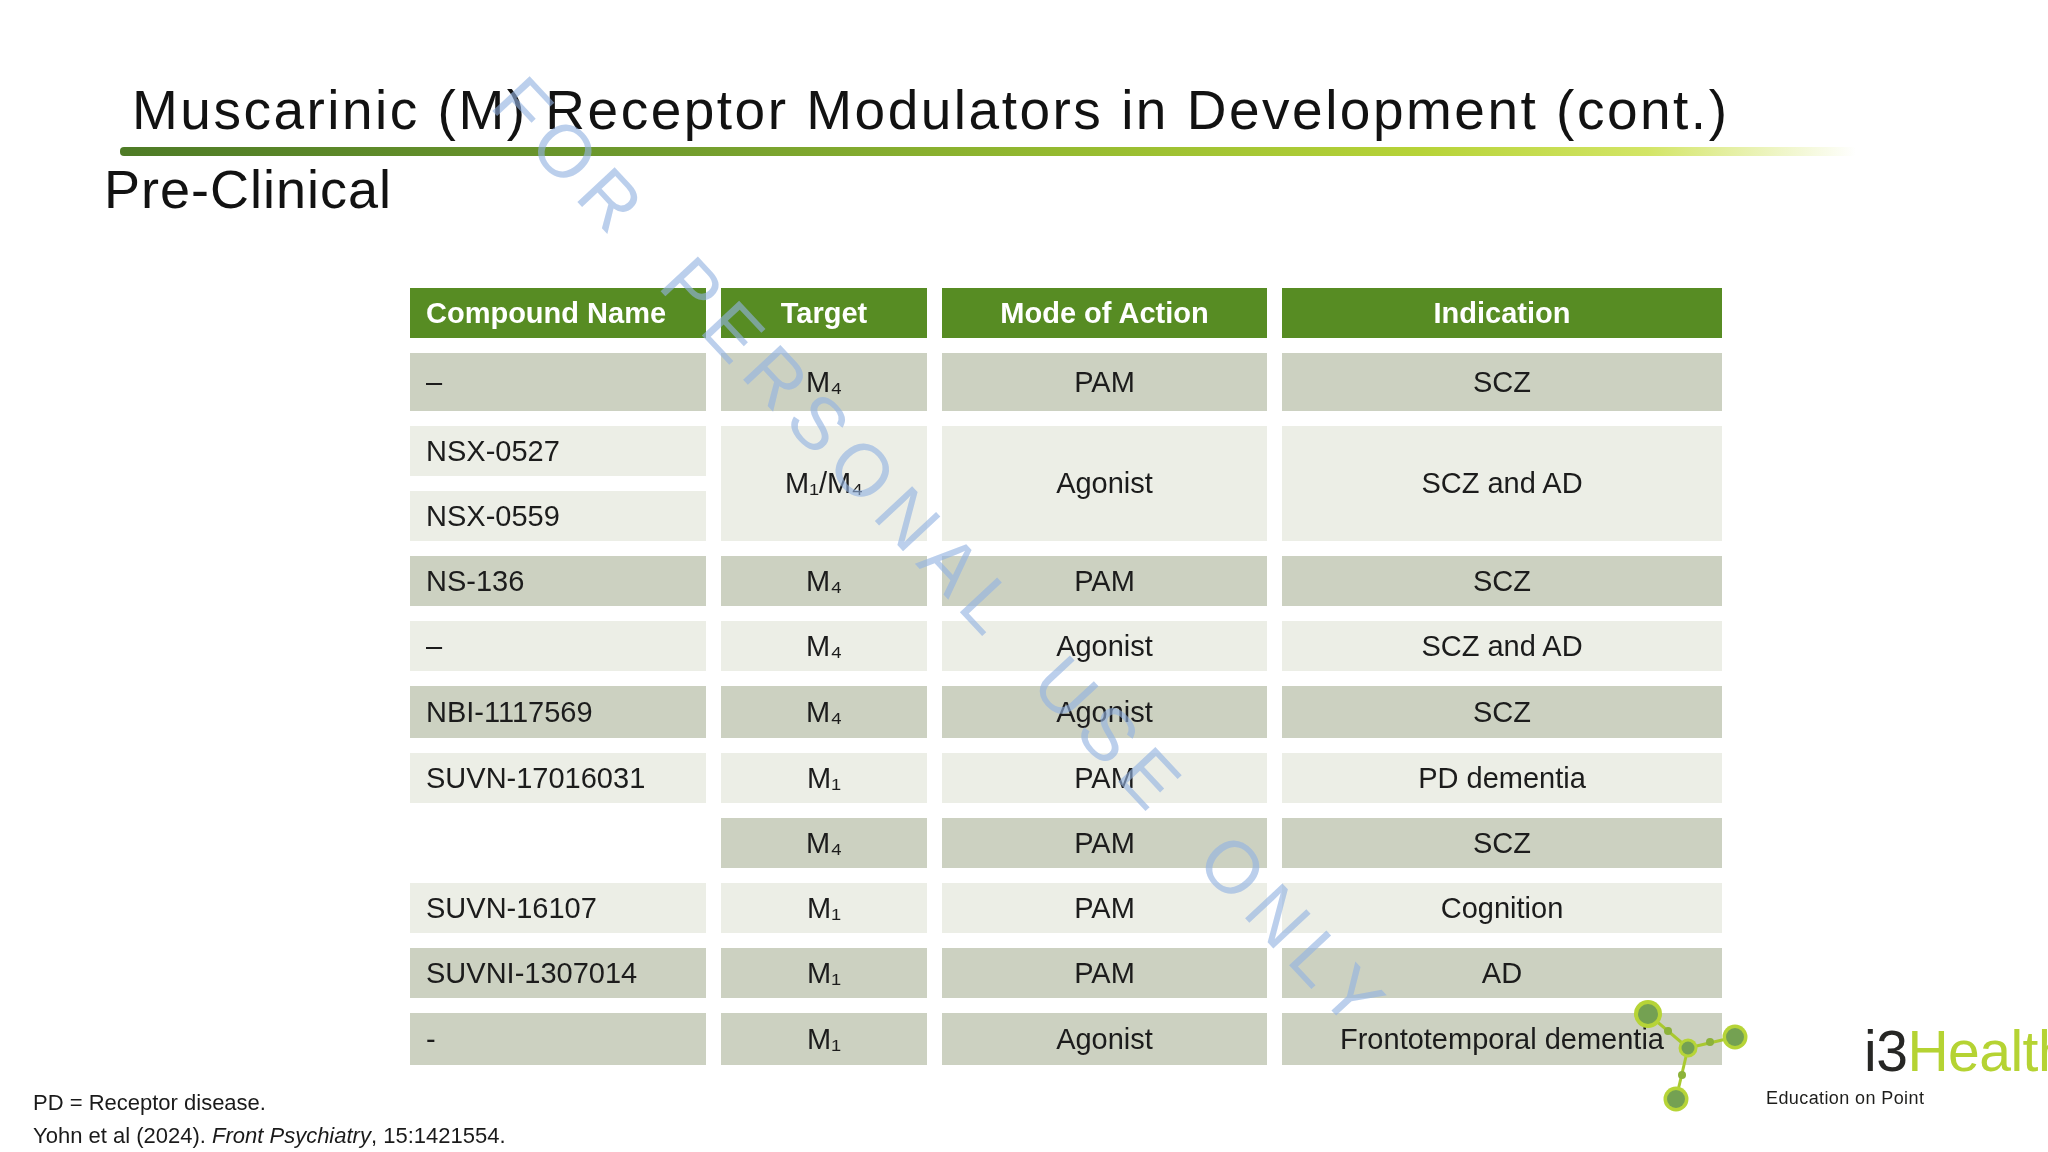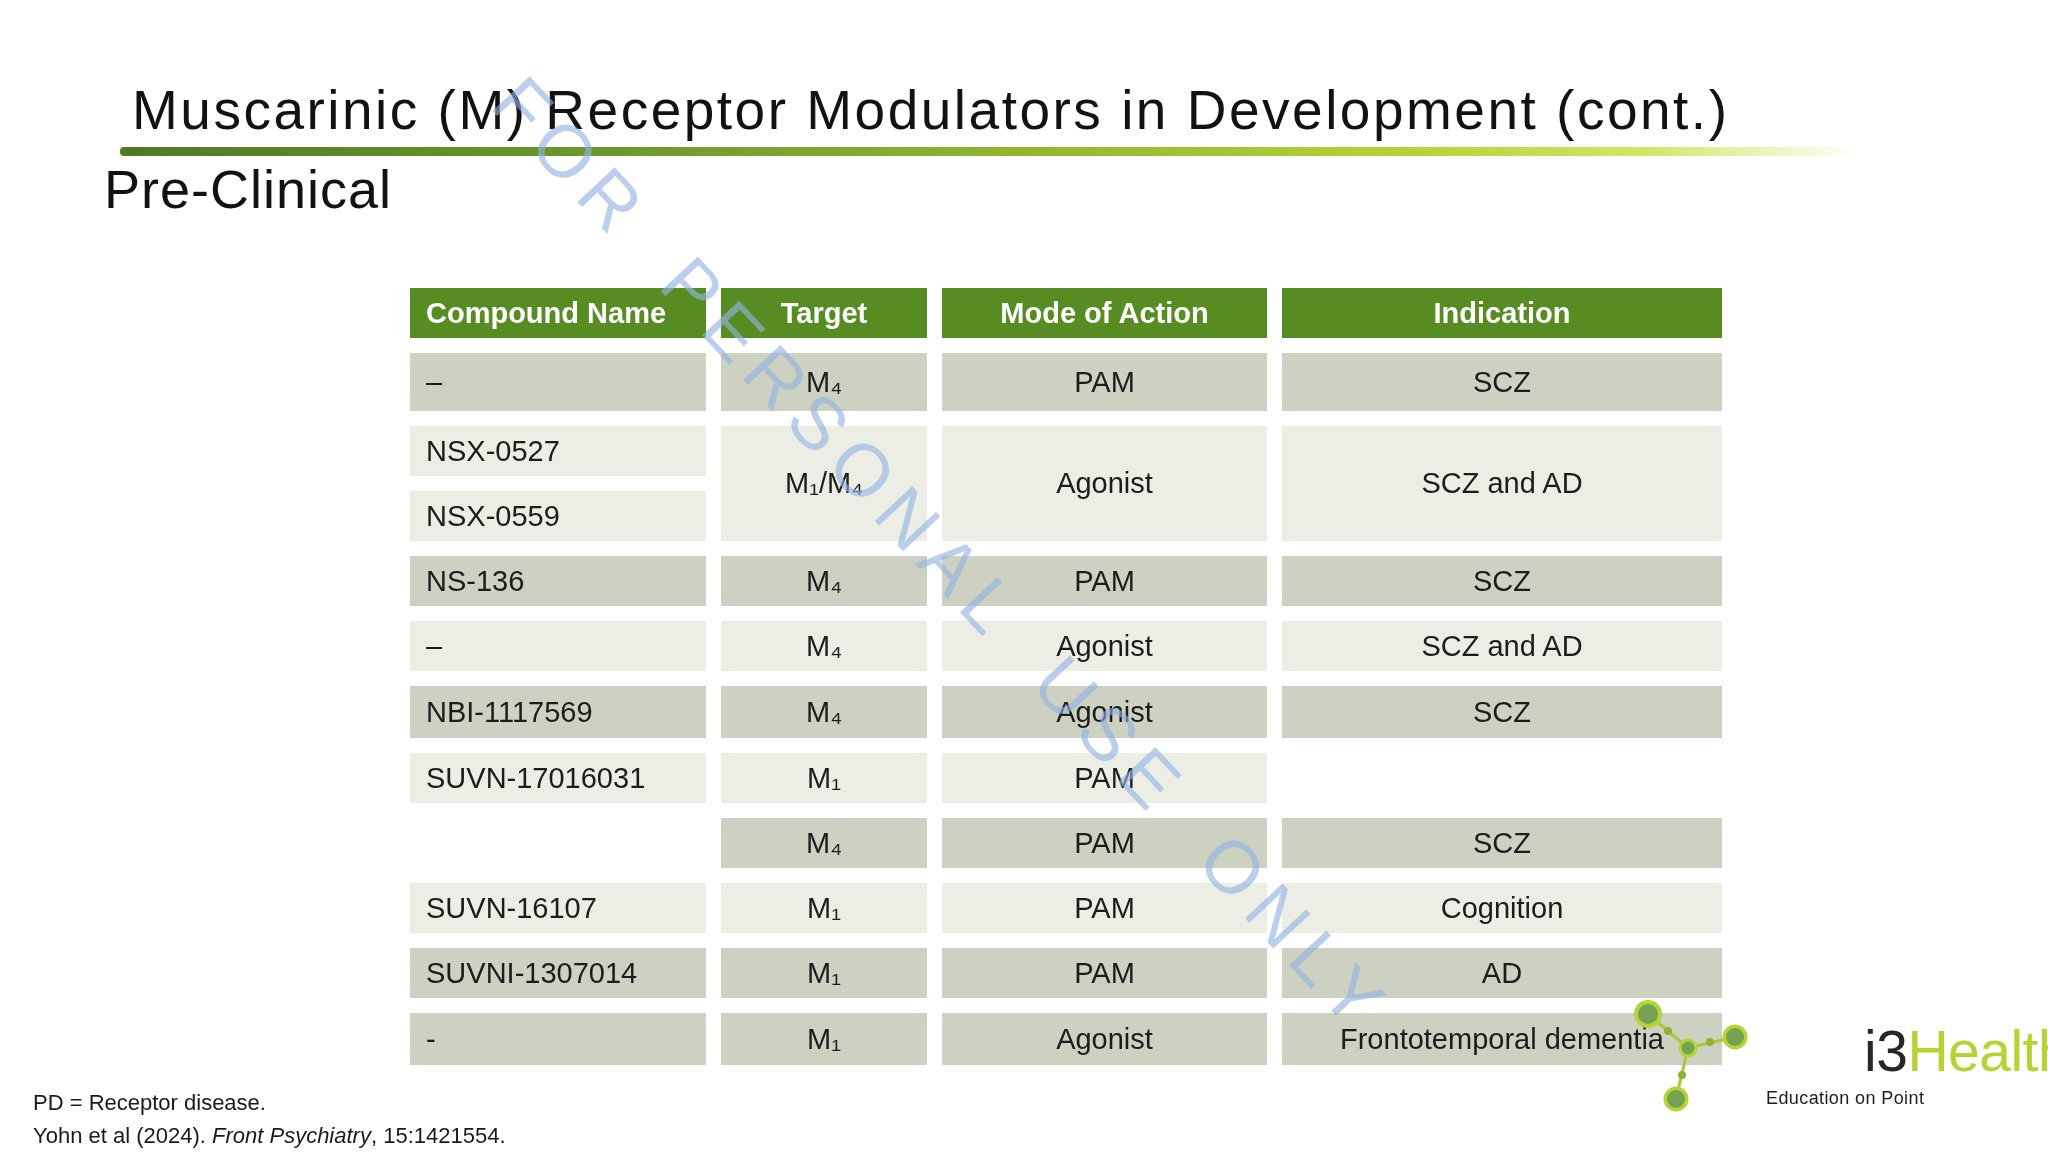--- a/index.html
+++ b/index.html
@@ -103,20 +103,21 @@
     <div class="td light" style="grid-area:6/4">SCZ and AD</div>
 
     <div class="td left dark" style="grid-area:7/1">NBI-1117569</div>
     <div class="td dark" style="grid-area:7/2">M₄</div>
     <div class="td dark" style="grid-area:7/3">Agonist</div>
     <div class="td dark" style="grid-area:7/4">SCZ</div>
 
     <div class="td left light" style="grid-area:8/1">SUVN-17016031</div>
     <div class="td light" style="grid-area:8/2">M₁</div>
     <div class="td light" style="grid-area:8/3">PAM</div>
+    <div class="td light" style="grid-area:8/4">PD dementia</div>
 
     <div class="td dark" style="grid-area:9/2">M₄</div>
     <div class="td dark" style="grid-area:9/3">PAM</div>
     <div class="td dark" style="grid-area:9/4">SCZ</div>
 
     <div class="td left light" style="grid-area:10/1">SUVN-16107</div>
     <div class="td light" style="grid-area:10/2">M₁</div>
     <div class="td light" style="grid-area:10/3">PAM</div>
     <div class="td light" style="grid-area:10/4">Cognition</div>
 

